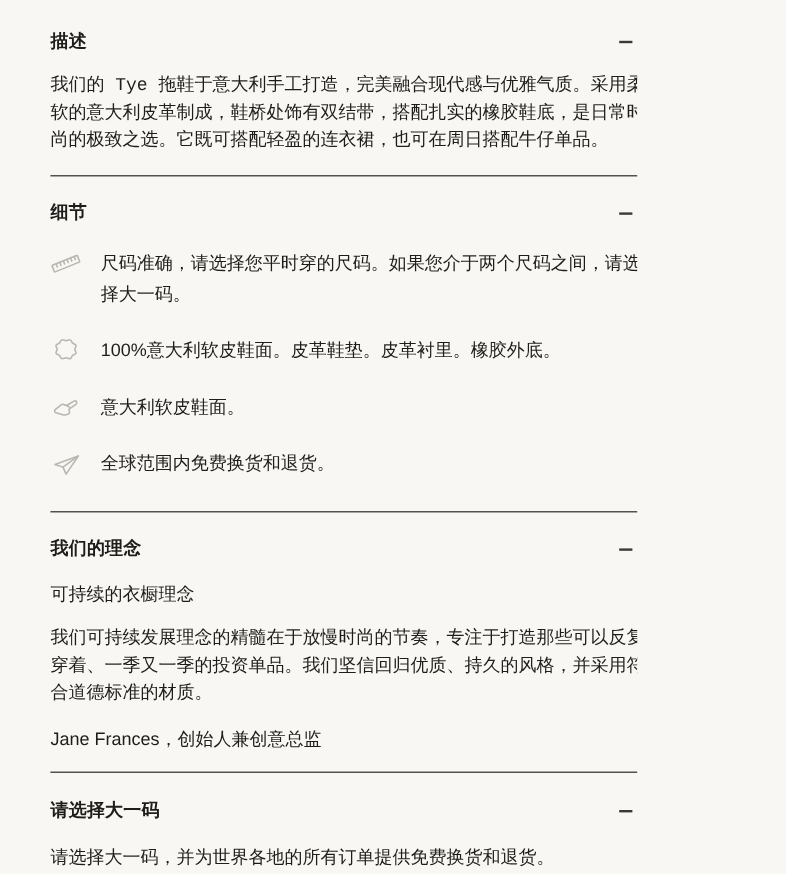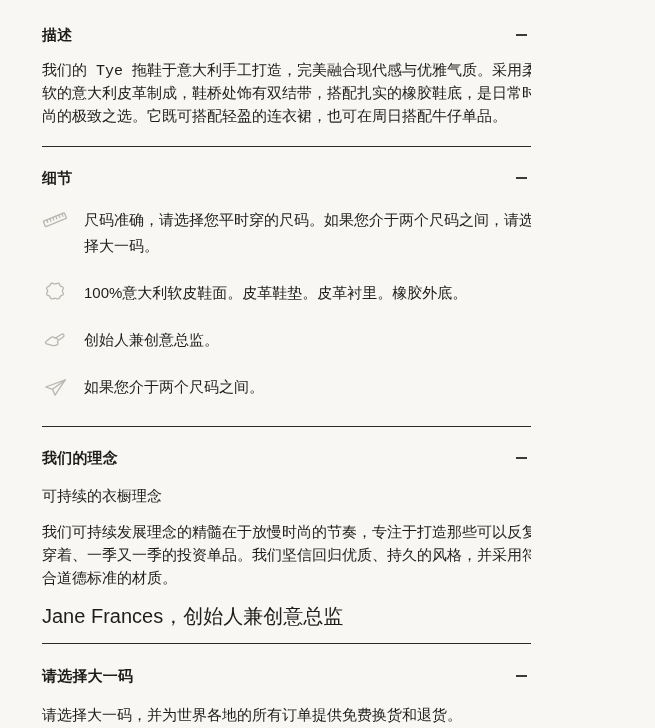--- a/index.html
+++ b/index.html
@@ -46,21 +46,21 @@
     font-size: 15px;
     line-height: 23px;
     color: #1e1d1b;
   }
   .subheading {
     font-size: 15px;
     line-height: 17px;
     font-weight: normal;
   }
   .byline {
-    font-size: 20px;
+    font-size: 15px;
     line-height: 23px;
   }
   
   .sec-description { padding-top: 26px; padding-bottom: 17px; }
   .sec-description .para { margin-top: 17px; font-family: Liberation Mono, monospace; }
   .sec-details { padding-top: 22px; padding-bottom: 26px; }
   .details-list { margin-top: 17px; }
   .detail-item {
     display: flex;
     align-items: flex-start;
@@ -131,31 +131,31 @@
           <p class="detail-text">100%意大利软皮鞋面。皮革鞋垫。皮革衬里。橡胶外底。</p>
         </div>
 
         <div class="detail-item">
           <span class="detail-icon">
             <svg viewBox="0 0 24 24">
               <path d="M4.2 15.6c-1-.3-1.3-1.6-.5-2.3l4.6-3.7c.5-.4 1.2-.5 1.8-.3l2.4.8 5.6-3.4c.7-.4 1.6-.2 2 .5.4.7.2 1.5-.5 2l-5 3.5c-.3.2-.4.5-.3.8l.4 1.5c.2.7-.2 1.4-.9 1.6l-2.3.7c-.4.1-.8.1-1.2 0l-6.1-1.7z"></path>
               <path d="M12.5 10.1l2.2 1.2"></path>
             </svg>
           </span>
-          <p class="detail-text">创始人兼创意总监。</p>
+          <p class="detail-text">意大利软皮鞋面。</p>
         </div>
 
         <div class="detail-item">
           <span class="detail-icon">
             <svg viewBox="0 0 24 24">
               <path d="M21.5 5.5L3.5 12l6.2 2.1 2.4 5.4 2.8-4.3 6.6-9.7z"></path>
               <path d="M9.7 14.1l11.8-8.6"></path>
             </svg>
           </span>
-          <p class="detail-text">如果您介于两个尺码之间。</p>
+          <p class="detail-text">全球范围内免费换货和退货。</p>
         </div>
 
       </div>
     </section>
     <hr class="divider">
 
     <section class="sec-philosophy">
       <div class="acc-header">
         <h3 class="acc-title">我们的理念</h3>
         <span class="minus"></span>

